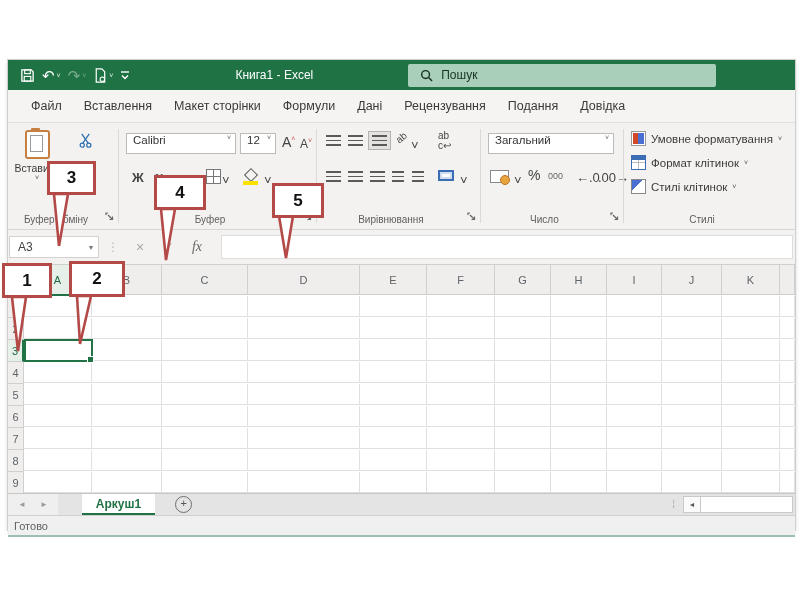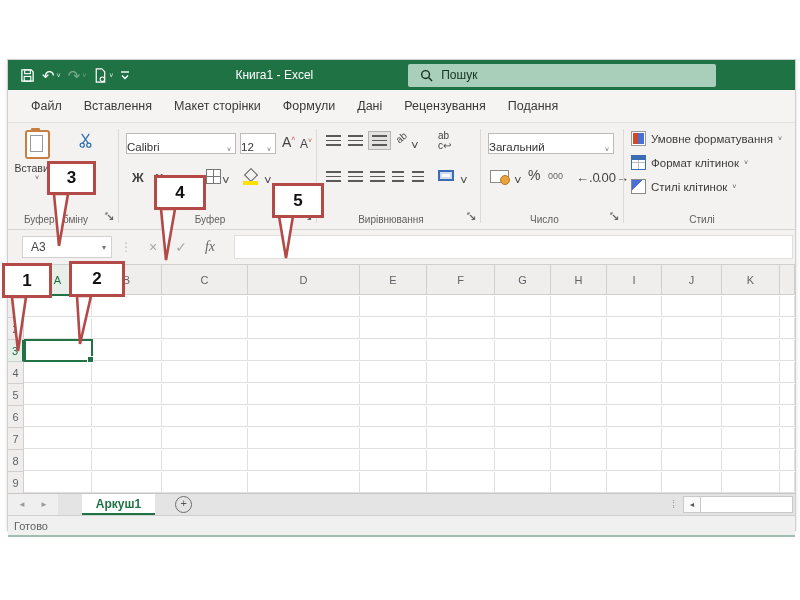--- a/index.html
+++ b/index.html
@@ -20,21 +20,21 @@
   .tab.active{color:#185c37;font-weight:bold}
   .tab.active::after{content:"";position:absolute;left:8px;right:8px;bottom:0;height:3px;background:#217346}
   
   .ribbon{height:106px;position:relative;background:#f3f2f1;border-bottom:1px solid #d8d6d4}
   .group{position:absolute;top:0;bottom:0}
   .gsep{position:absolute;top:6px;bottom:6px;width:1px;background:#dcdad8}
   .glabel{position:absolute;bottom:4px;left:0;right:14px;text-align:center;font-size:10px;color:#605e5c;white-space:nowrap}
   .launcher{position:absolute;bottom:4px;right:4px}
   .ribbon .ibtn{position:absolute;color:#444;font-size:13px;line-height:1}
   .dda{font-size:7px;color:#555}
-  .combo{position:absolute;height:21px;background:#fff;border:1px solid #bdbbb9;display:flex;align-items:flex-end;font-size:11.5px;color:#333;box-sizing:border-box}
+  .combo{position:absolute;height:21px;background:#fff;border:1px solid #bdbbb9;display:flex;align-items:flex-start;font-size:11.5px;color:#333;padding-left:6px;box-sizing:border-box}
   .combo .dd{margin-left:auto;margin-right:4px;font-size:7px;color:#666}
   .clip{width:21px;height:25px;border:2px solid #c77f41;border-radius:3px;position:relative;background:#fff;margin:0 auto}
   .clip::before{content:"";position:absolute;left:4px;top:-4px;width:9px;height:4px;background:#c77f41;border-radius:1px}
   .clip::after{content:"";position:absolute;left:3px;top:3px;width:11px;height:15px;background:#fff;border:1px solid #9a9a9a}
   .paste{position:absolute;left:6px;top:7px;width:46px;text-align:center;font-size:10.5px;color:#3b3a39}
   .bars{display:inline-block;width:15px;height:11px;background:repeating-linear-gradient(to bottom,#5a5a5a 0 1.6px,transparent 1.6px 4.7px)}
   .bars.sel{outline:1px solid #b5b3b1;outline-offset:3px;background-color:#e4e2e0;box-shadow:0 0 0 3px #e4e2e0}
   .mergeico{display:inline-block;width:16px;height:11px;border:2px solid #3b6db5;box-sizing:border-box;background:linear-gradient(#fff,#fff) center/8px 3px no-repeat,#cfdcf0}
   .fillico{position:relative;display:inline-block;width:14px;height:10px}
   .fillico::before{content:"";position:absolute;left:2px;top:0;width:8px;height:8px;border:1.6px solid #555;transform:rotate(45deg)}
@@ -42,21 +42,21 @@
   .bordico{display:inline-block;width:13px;height:13px;border:1px solid #777;background:linear-gradient(#777,#777) center/13px 1px no-repeat,linear-gradient(#777,#777) center/1px 13px no-repeat,#fff}
   .moneyico{position:relative;display:inline-block;width:17px;height:11px;border:1px solid #8a8a8a;background:#fff}
   .moneyico::after{content:"";position:absolute;right:-2px;bottom:-3px;width:8px;height:8px;border-radius:50%;background:#e8a33d;border:1px solid #b5762a}
   .decico{font-size:8.5px;color:#444;letter-spacing:0;white-space:nowrap}
   .cfico{display:inline-block;width:13px;height:13px;border:1px solid #999;background:linear-gradient(90deg,#d24726 50%,#4a6fd4 50%);box-shadow:inset 0 0 0 1px #fff}
   .ftico{display:inline-block;width:13px;height:13px;border:1px solid #3b6db5;background:linear-gradient(#3b6db5 0 4px,transparent 4px) ,linear-gradient(#bbb,#bbb) center/13px 1px no-repeat,linear-gradient(#bbb,#bbb) center/1px 13px no-repeat,#fff}
   .csico{display:inline-block;width:13px;height:13px;border:1px solid #888;background:linear-gradient(135deg,#4a6fd4 40%,#fff 40%)}
   .styleitem{position:absolute;left:8px;display:flex;align-items:center;gap:5px;font-size:11.5px;color:#3b3a39;white-space:nowrap}
   
   .formularow{height:34px;display:flex;align-items:center;background:#f3f2f1}
-  .namebox{width:90px;height:22px;background:#fff;border:1px solid #d4d2d0;margin-left:14px;display:flex;align-items:center;font-size:12px;color:#444;padding-left:8px;box-sizing:border-box}
+  .namebox{width:90px;height:22px;background:#fff;border:1px solid #d4d2d0;margin-left:1px;display:flex;align-items:center;font-size:12px;color:#444;padding-left:8px;box-sizing:border-box}
   .namebox .dd{margin-left:auto;margin-right:5px;font-size:8px;color:#777}
   .vdots{color:#b9b9b9;font-size:12px;margin:0 8px;letter-spacing:0}
   .fbtn{color:#a6a6a6;font-size:14px;margin:0 9px}
   .fx{font-family:"Liberation Serif",serif;font-style:italic;color:#666;font-size:14px;margin:0 9px}
   .fbar{flex:1;height:22px;background:#fff;border:1px solid #e0dedc;margin:0 2px 0 10px}
   
   .sheet{height:228px;background:#fff;position:relative;border-top:1px solid #cfcfcf}
   .grid{display:grid}
   .gc{box-sizing:border-box;border-right:1px solid #e0e0e0;border-bottom:1px solid #e0e0e0;background:#fff}
   .hd{background:#efeeed;border-right:1px solid #cfcfcf;border-bottom:1px solid #cfcfcf;color:#5f6368;font-size:11px;display:flex;align-items:center;justify-content:center}
@@ -122,20 +122,21 @@
   </div>
 
   <div class="tabrow" id="tabs">
       <div class="tab">Файл</div>
       <div class="tab">Вставлення</div>
       <div class="tab">Макет сторінки</div>
       <div class="tab">Формули</div>
       <div class="tab">Дані</div>
       <div class="tab">Рецензування</div>
       <div class="tab">Подання</div>
+      <div class="tab">Довідка</div>
     </div>
 
   <div class="ribbon">
 
     <div class="group" style="left:0;width:110px">
       <div class="paste">
         <div class="clip"></div>
         <div style="margin-top:3px">Вставити</div>
         <div class="dda">˅</div>
       </div>

